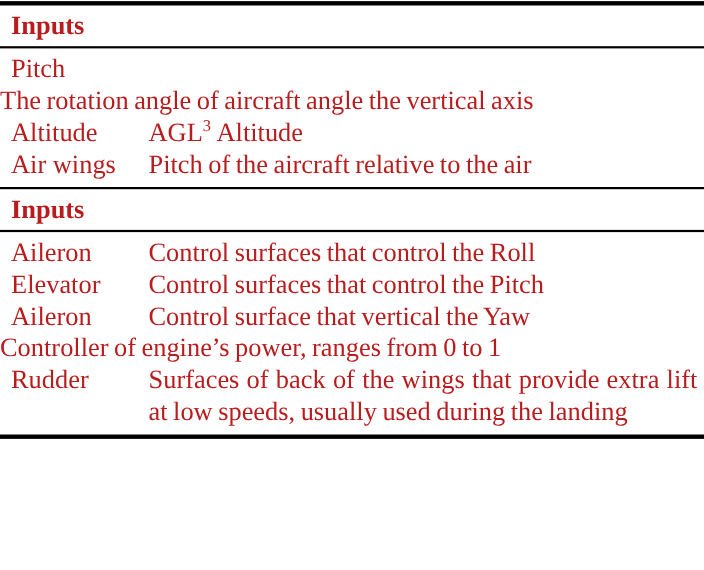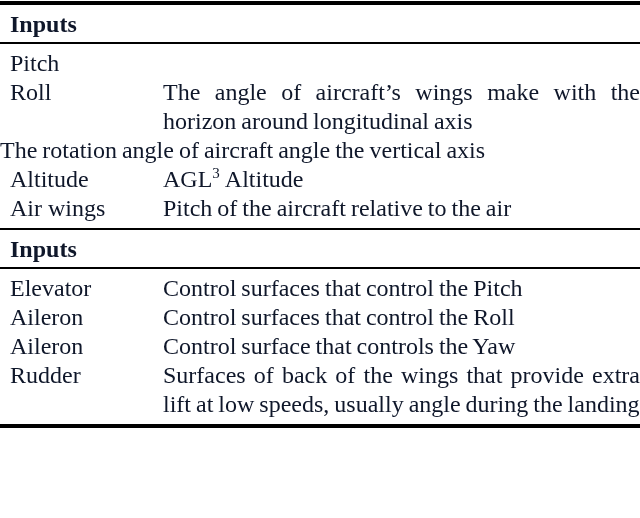--- a/index.html
+++ b/index.html
@@ -4,21 +4,21 @@
 <style>
   html, body {
     margin: 0;
     padding: 0;
     background: #ffffff;
   }
   .page {
     width: 640px;
     height: 518px;
     background: #ffffff;
-    color: #0f172a;
+    color: #b91c1c;
     font-family: "Liberation Serif", serif;
     font-size: 24px;
     line-height: 29px;
     box-sizing: border-box;
     padding-top: 1px;
     overflow: hidden;
   }
   .rule-thick {
     height: 4px;
     background: #000000;
@@ -30,21 +30,20 @@
   .section-header {
     font-weight: bold;
     padding: 5px 0 3px 10px;
   }
   .rows {
     padding: 5px 0 5px 0;
   }
   .row {
     display: flex;
     align-items: baseline;
-    gap: 28px;
   }
   .term {
     flex: 0 0 135px;
     box-sizing: border-box;
     padding-left: 10px;
     white-space: nowrap;
   }
   .def {
     width: 499px;
     box-sizing: border-box;
@@ -68,57 +67,54 @@
   <div class="rule-thick"></div>
 
   <div class="section-header">Inputs</div>
   <div class="rule-thin"></div>
 
   <div class="rows">
     <div class="row">
       <div class="term">Pitch</div>
     </div>
     <div class="row">
-      <div class="term">Roll</div>
-      <div class="def">The angle of aircraft’s wings make with the horizon around longitudinal axis</div>
-    </div>
-    <div class="row">
       <div class="def">The rotation angle of aircraft angle the vertical axis</div>
     </div>
     <div class="row">
       <div class="term">Altitude</div>
       <div class="def"><span>AGL</span><sup>3</sup><span class="post">Altitude</span></div>
     </div>
     <div class="row">
       <div class="term">Air wings</div>
       <div class="def">Pitch of the aircraft relative to the air</div>
     </div>
   </div>
 
   <div class="rule-thin"></div>
 
   <div class="section-header">Inputs</div>
   <div class="rule-thin"></div>
 
   <div class="rows">
     <div class="row">
+      <div class="term">Aileron</div>
+      <div class="def">Control surfaces that control the Roll</div>
+    </div>
+    <div class="row">
       <div class="term">Elevator</div>
       <div class="def">Control surfaces that control the Pitch</div>
     </div>
     <div class="row">
       <div class="term">Aileron</div>
-      <div class="def">Control surfaces that control the Roll</div>
+      <div class="def">Control surface that vertical the Yaw</div>
     </div>
     <div class="row">
-      <div class="term">Aileron</div>
-      <div class="def">Control surface that controls the Yaw</div>
-    </div>
-    <div class="row">
+      <div class="def">Controller of engine’s power, ranges from 0 to 1</div>
     </div>
     <div class="row">
       <div class="term">Rudder</div>
-      <div class="def">Surfaces of back of the wings that provide extra lift at low speeds, usually angle during the landing</div>
+      <div class="def">Surfaces of back of the wings that provide extra lift at low speeds, usually used during the landing</div>
     </div>
   </div>
 
   <div class="rule-thick"></div>
 
 </div>
 
 </body></html>

